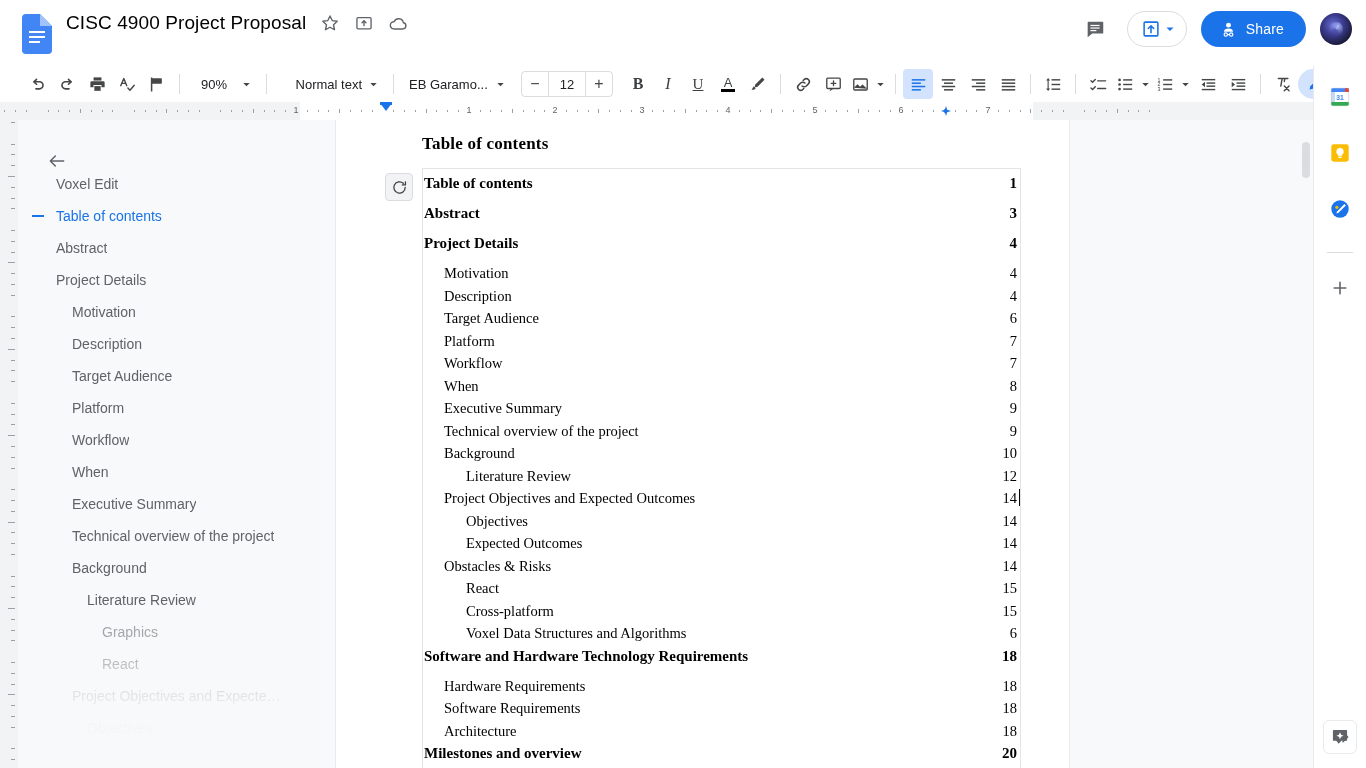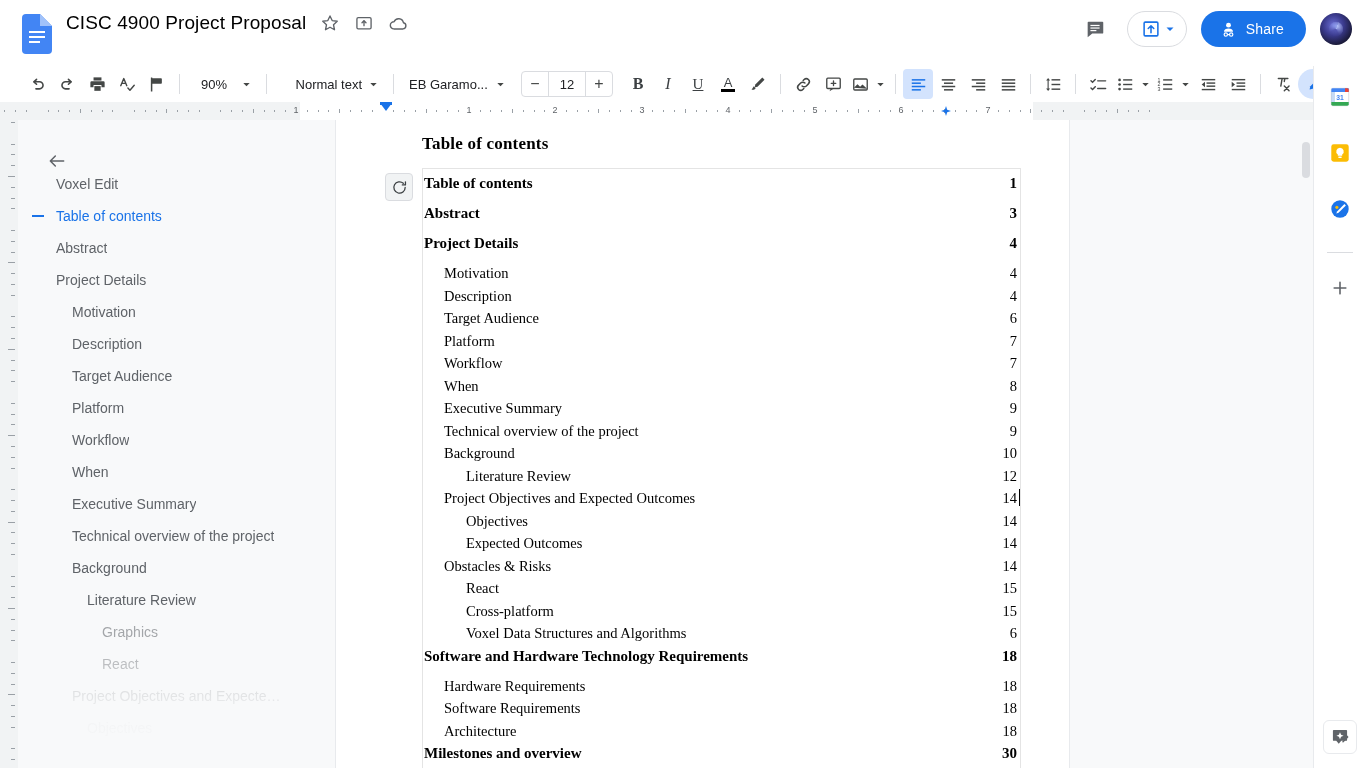--- a/index.html
+++ b/index.html
@@ -998,21 +998,21 @@
               <div class="toc-row l1">
                 <span class="t">Software Requirements</span>
                 <span class="p">18</span>
               </div>
               <div class="toc-row l1">
                 <span class="t">Architecture</span>
                 <span class="p">18</span>
               </div>
               <div class="toc-row l0">
                 <span class="t">Milestones and overview</span>
-                <span class="p">30</span>
+                <span class="p">20</span>
               </div>
             </div>
         </div>
       </div>
     </div>
     <div class="v-scrollbar"></div>
   </div>
 
   <div class="side-panel">
     <div class="sp-btn">

